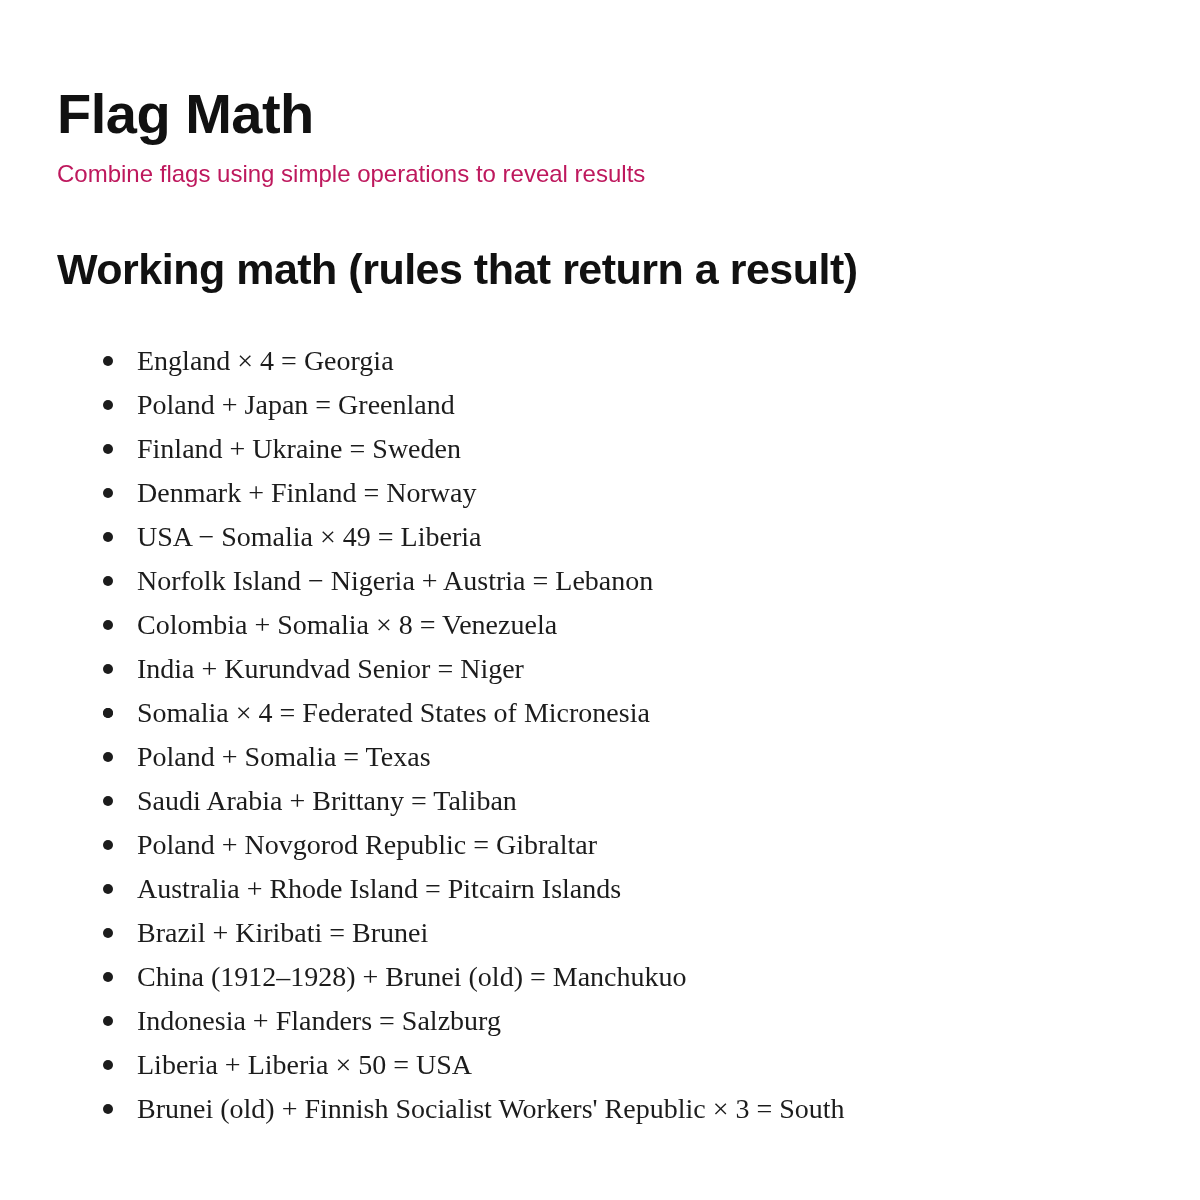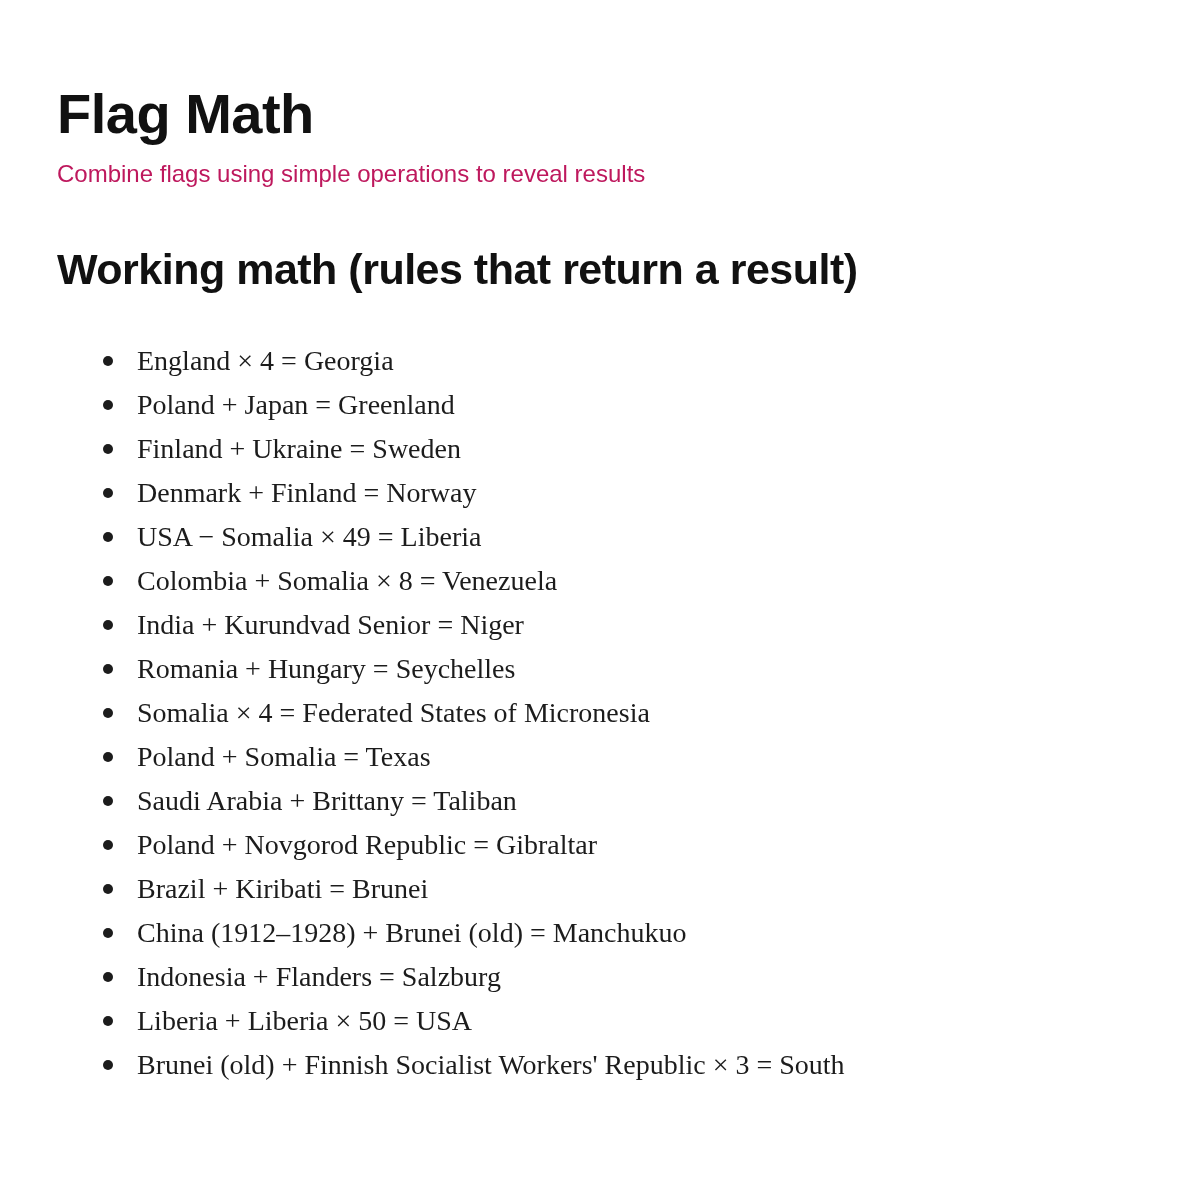--- a/index.html
+++ b/index.html
@@ -72,26 +72,28 @@
   <p class="page-subtitle">Combine flags using simple operations to reveal results</p>
 
   <h2 class="section-heading">Working math (rules that return a result)</h2>
 
   <ul class="equation-list">
       <li><span class="bullet"></span><span>England × 4 = Georgia</span></li>
       <li><span class="bullet"></span><span>Poland + Japan = Greenland</span></li>
       <li><span class="bullet"></span><span>Finland + Ukraine = Sweden</span></li>
       <li><span class="bullet"></span><span>Denmark + Finland = Norway</span></li>
       <li><span class="bullet"></span><span>USA − Somalia × 49 = Liberia</span></li>
+      <li><span class="bullet"></span><span>Norfolk Island − Nigeria + Austria = Lebanon</span></li>
       <li><span class="bullet"></span><span>Colombia + Somalia × 8 = Venezuela</span></li>
       <li><span class="bullet"></span><span>India + Kurundvad Senior = Niger</span></li>
-      <li><span class="bullet"></span><span>Romania + Hungary = Seychelles</span></li>
+      <li><span class="bullet"></span></li>
       <li><span class="bullet"></span><span>Somalia × 4 = Federated States of Micronesia</span></li>
       <li><span class="bullet"></span><span>Poland + Somalia = Texas</span></li>
       <li><span class="bullet"></span><span>Saudi Arabia + Brittany = Taliban</span></li>
       <li><span class="bullet"></span><span>Poland + Novgorod Republic = Gibraltar</span></li>
+      <li><span class="bullet"></span><span>Australia + Rhode Island = Pitcairn Islands</span></li>
       <li><span class="bullet"></span><span>Brazil + Kiribati = Brunei</span></li>
       <li><span class="bullet"></span><span>China (1912–1928) + Brunei (old) = Manchukuo</span></li>
       <li><span class="bullet"></span><span>Indonesia + Flanders = Salzburg</span></li>
       <li><span class="bullet"></span><span>Liberia + Liberia × 50 = USA</span></li>
       <li><span class="bullet"></span><span>Brunei (old) + Finnish Socialist Workers' Republic × 3 = South</span></li>
     </ul>
 </div>
 
 </body></html>

